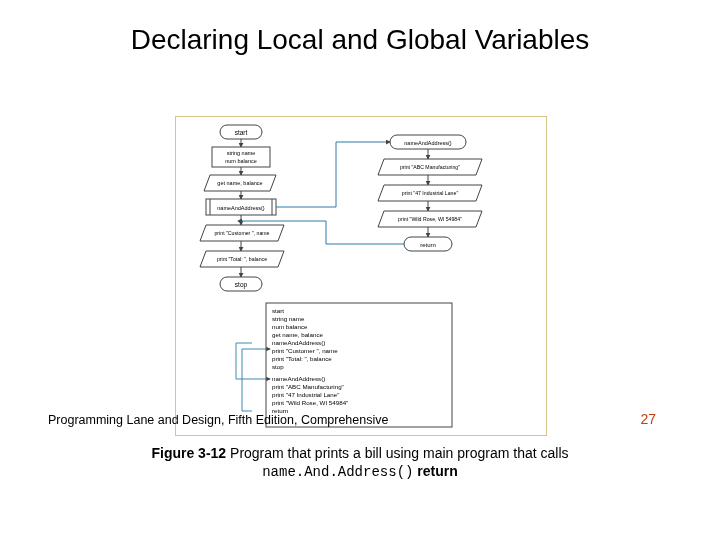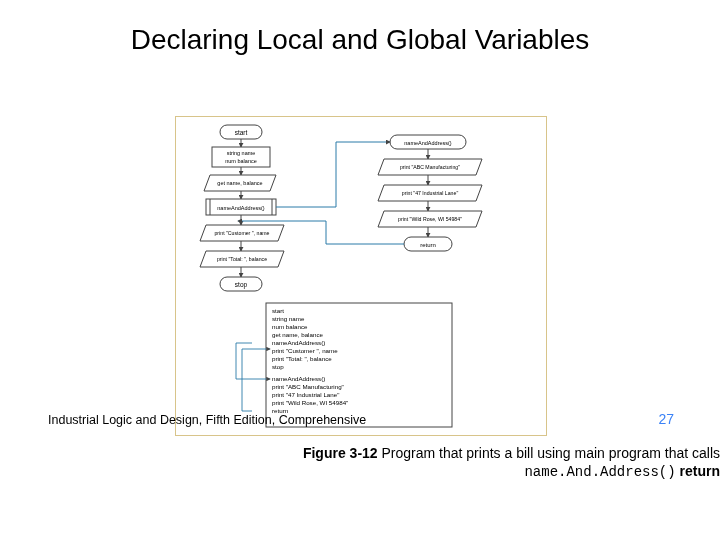--- a/index.html
+++ b/index.html
@@ -1,24 +1,24 @@
 <!DOCTYPE html>
 <html><head>
 <meta charset="utf-8">
 <style>
   html,body{margin:0;padding:0;width:720px;height:540px;background:#fff;font-family:Arial,Helvetica,sans-serif;color:#000}
   .slide{position:relative;width:720px;height:457px}
   .title{position:absolute;top:22px;left:0;right:0;text-align:center;font-size:28px;line-height:1.25;font-weight:400}
   .fig-frame{position:absolute;top:116px;left:175px;width:370px;height:318px;border:1px solid #d8c48a;background:#fff}
   .fig-frame svg{position:absolute;top:0;left:0}
-  .caption{position:absolute;top:444px;left:0;right:0;text-align:right;font-size:14px;line-height:1.3}
+  .caption{position:absolute;top:444px;left:0;right:0;text-align:center;font-size:14px;line-height:1.3}
   .caption .bold{font-weight:700}
   .caption code{font-family:Liberation Mono, monospace;font-size:14px}
   .footer-left{position:absolute;left:48px;bottom:30px;font-size:12.5px}
-  .footer-right{position:absolute;right:46px;bottom:30px;font-size:14px;color:#3b82f6}
+  .footer-right{position:absolute;right:64px;bottom:30px;font-size:14px;color:#c2410c}
   
   text{font-family:Arial,Helvetica,sans-serif}
 </style>
 </head>
 <body>
 
 <div class="slide">
 
   <div class="title">
     <span>Declaring Local and Global Variables</span><br>
@@ -106,15 +106,15 @@
       <polyline points="76,226 60,226 60,262 94,262" fill="none" stroke="#2a7aa8" stroke-width="0.9" marker-end="url(#ah)"></polyline>
       <polyline points="76,294 66,294 66,232 94,232" fill="none" stroke="#2a7aa8" stroke-width="0.9" marker-end="url(#ah)"></polyline>
     </svg>
   </div>
 
   <div class="caption">
     <span class="bold">Figure 3-12</span><span>  Program that prints a bill using main program that calls</span><br>
     <code>name.And.Address()</code><span class="bold"> return</span>
   </div>
 
-  <div class="footer-left">Industrial Logic and Design, Fifth Edition, Comprehensive</div>
+  <div class="footer-left">Programming Lane and Design, Fifth Edition, Comprehensive</div>
   <div class="footer-right">27</div>
 </div>
 
 </body></html>

